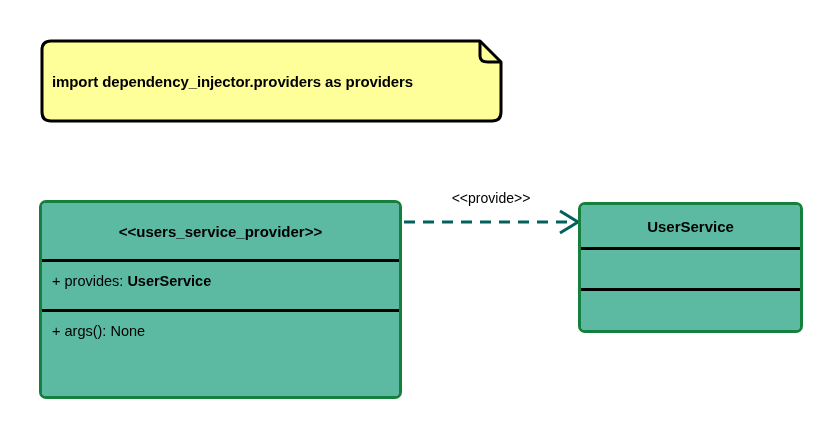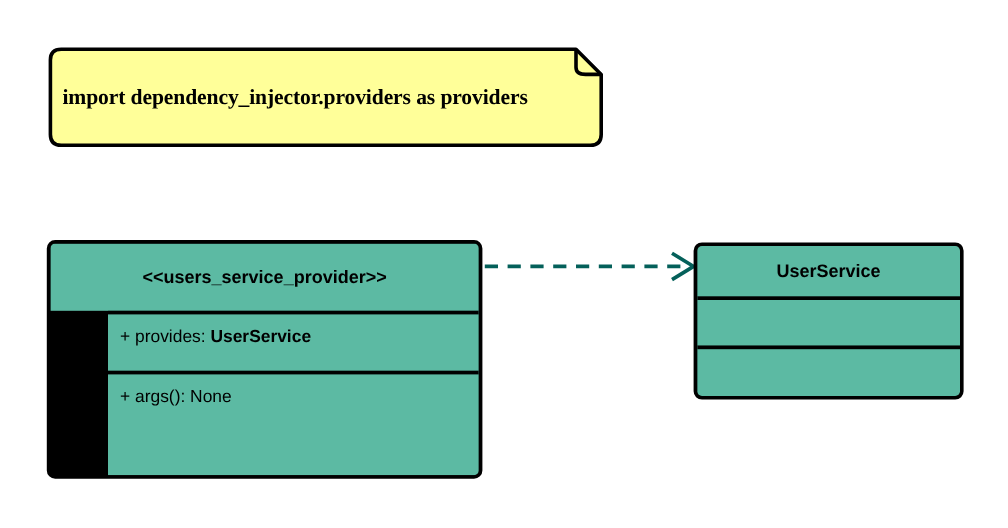--- a/index.html
+++ b/index.html
@@ -43,34 +43,33 @@
   .note-text {
     position: absolute;
     left: 0;
     top: 0;
     width: 100%;
     height: 100%;
     display: flex;
     align-items: center;
     padding-left: 14px;
     box-sizing: border-box;
-    font-size: 18px;
+    font-size: 15px;
     font-weight: bold;
     letter-spacing: -0.1px;
     white-space: nowrap;
-    font-family: Liberation Serif, serif;
   }
 
   
   .uml-class {
     position: absolute;
     box-sizing: border-box;
-    border: 3px solid #000000;
+    border: 3px solid #15803d;
     border-radius: 7px;
-    background: #000000;
+    background: #c4b5fd;
     overflow: hidden;
   }
   .compartment {
     box-sizing: border-box;
     background: #5cbaa3;
     position: relative;
   }
   .compartment + .compartment {
     border-top: 3px solid #000000;
   }
@@ -81,21 +80,20 @@
     justify-content: center;
     text-align: center;
     font-weight: bold;
     font-size: 15px;
     line-height: 19px;
   }
   .comp-body {
     padding: 9px 10px 6px 10px;
     font-size: 14.5px;
     line-height: 21px;
-    margin-left: 48px;
   }
   .member {
     white-space: nowrap;
   }
   .member b {
     font-weight: bold;
   }
   .empty-comp {
     
   }
@@ -179,20 +177,21 @@
       <div class="compartment comp-body comp-ops">
         <div class="member">
           <span>+</span>
           <span>args(): None</span><b></b>
         </div>
       </div>
 
     </div>
   </div>
 
+  <div class="edge-label">&lt;&lt;provide&gt;&gt;</div>
 
   <svg id="dependency-arrow" viewBox="0 0 186 46">
     <line x1="6" y1="26" x2="172" y2="26" stroke="#04605a" stroke-width="3" stroke-dasharray="11 8"></line>
     <path d="M 162,15 L 180,26 L 162,37" fill="none" stroke="#04605a" stroke-width="3" stroke-linecap="butt" stroke-linejoin="miter"></path>
   </svg>
 
   <div class="uml-class" id="service-class">
     <div class="uml-class-inner">
 
       <div class="compartment comp-title">

